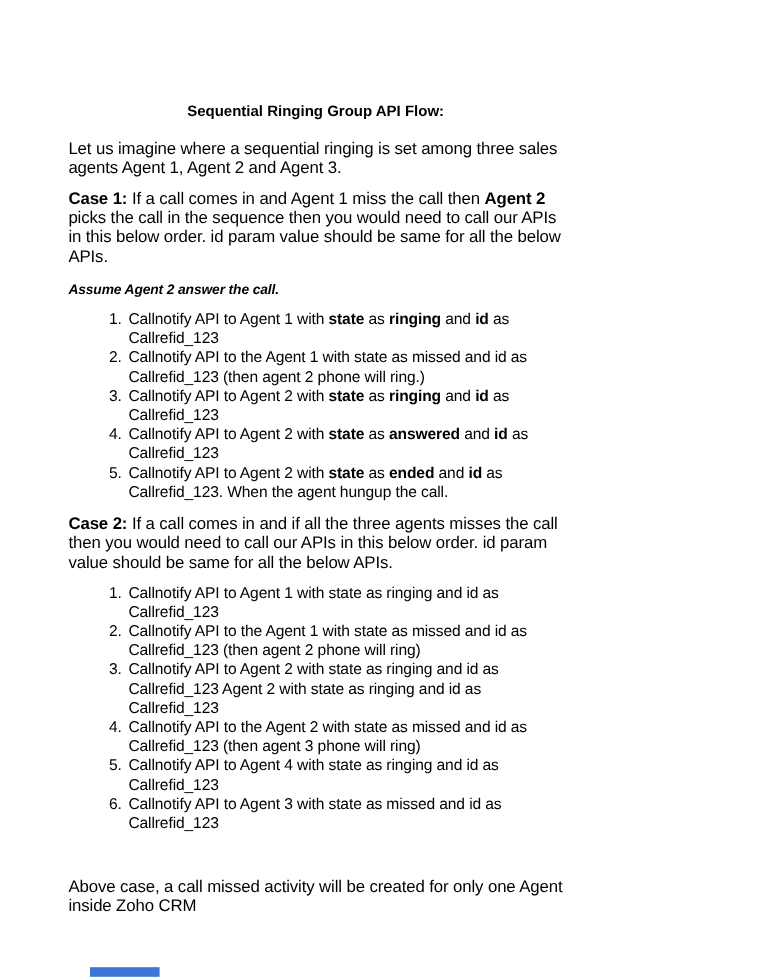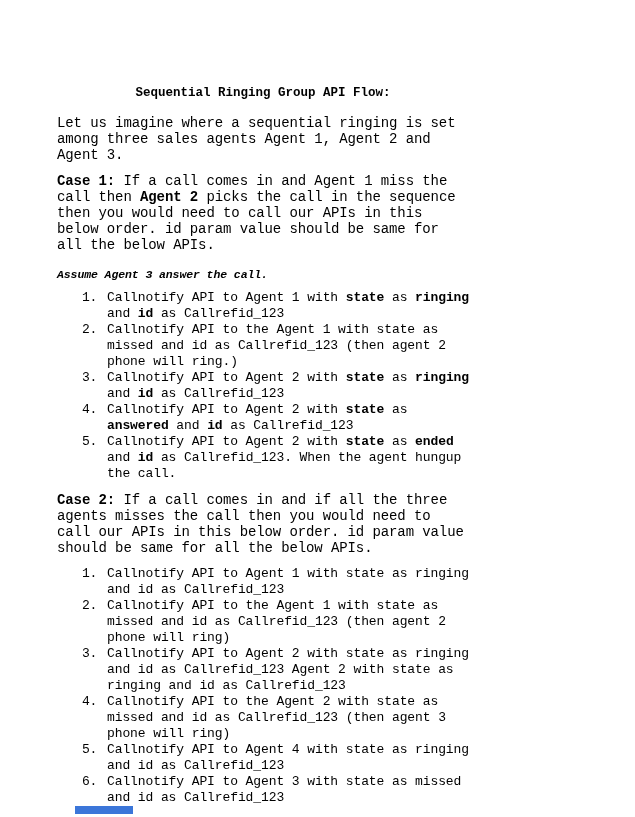--- a/index.html
+++ b/index.html
@@ -2,21 +2,21 @@
 <html><head>
 <meta charset="utf-8">
 <style>
   html, body { margin: 0; padding: 0; background: #ffffff; }
   .page {
     position: relative;
     width: 522px;
     height: 817px;
     background: #ffffff;
     color: #000000;
-    font-family: Liberation Mono, monospace;
+    font-family: Liberation Sans, sans-serif;
     overflow: hidden;
     box-sizing: border-box;
   }
   .content {
     padding: 86px 53px 0 57px;
     letter-spacing: -0.1px;
   }
   h1.doc-title {
     font-size: 12.5px;
     font-weight: bold;
@@ -60,21 +60,21 @@
 <div class="page">
   <div class="content">
 
     <h1 class="doc-title">Sequential Ringing Group API Flow:</h1>
 
     <p class="para">Let us imagine where a sequential ringing is set among three sales agents Agent 1, Agent 2 and Agent 3.</p>
 
 
     <p class="para"><b>Case 1:</b><span> If a call comes in and Agent 1 miss the call then </span><b>Agent 2</b><span> picks the call in the sequence then you would need to call our APIs in this below order. id param value should be same for all the below APIs.</span></p>
 
-    <h2 class="assume-heading">Assume Agent 3 answer the call.</h2>
+    <h2 class="assume-heading">Assume Agent 2 answer the call.</h2>
 
     <ol class="steps">
       <li><span>Callnotify API to Agent 1 with </span><b>state</b><span> as </span><b>ringing</b><span> and </span><b>id</b><span> as Callrefid_123</span></li>
       <li><span>Callnotify API to the Agent 1 with state as missed and id as Callrefid_123 (then agent 2 phone will ring.)</span></li>
       <li><span>Callnotify API to Agent 2 with </span><b>state</b><span> as </span><b>ringing</b><span> and </span><b>id</b><span> as Callrefid_123</span></li>
       <li><span>Callnotify API to Agent 2 with </span><b>state</b><span> as </span><b>answered</b><span> and </span><b>id</b><span> as Callrefid_123</span></li>
       <li><span>Callnotify API to Agent 2 with </span><b>state</b><span> as </span><b>ended</b><span> and </span><b>id</b><span> as Callrefid_123. When the agent hungup the call.</span></li>
     </ol>
 
 
@@ -82,17 +82,18 @@
 
     <ol class="steps">
       <li>Callnotify API to Agent 1 with state as ringing and id as Callrefid_123</li>
       <li>Callnotify API to the Agent 1 with state as missed and id as Callrefid_123 (then agent 2 phone will ring)</li>
       <li>Callnotify API to Agent 2 with state as ringing and id as Callrefid_123 Agent 2 with state as ringing and id as Callrefid_123</li>
       <li>Callnotify API to the Agent 2 with state as missed and id as Callrefid_123 (then agent 3 phone will ring)</li>
       <li>Callnotify API to Agent 4 with state as ringing and id as Callrefid_123</li>
       <li>Callnotify API to Agent 3 with state as missed and id as Callrefid_123</li>
     </ol>
 
+    <p class="para closing">Above case, a call missed activity will be created for only one Agent inside Zoho CRM</p>
 
   </div>
 
   <div class="accent-bar" style="background: rgb(59, 118, 217);"></div>
 </div>
 
 </body></html>

